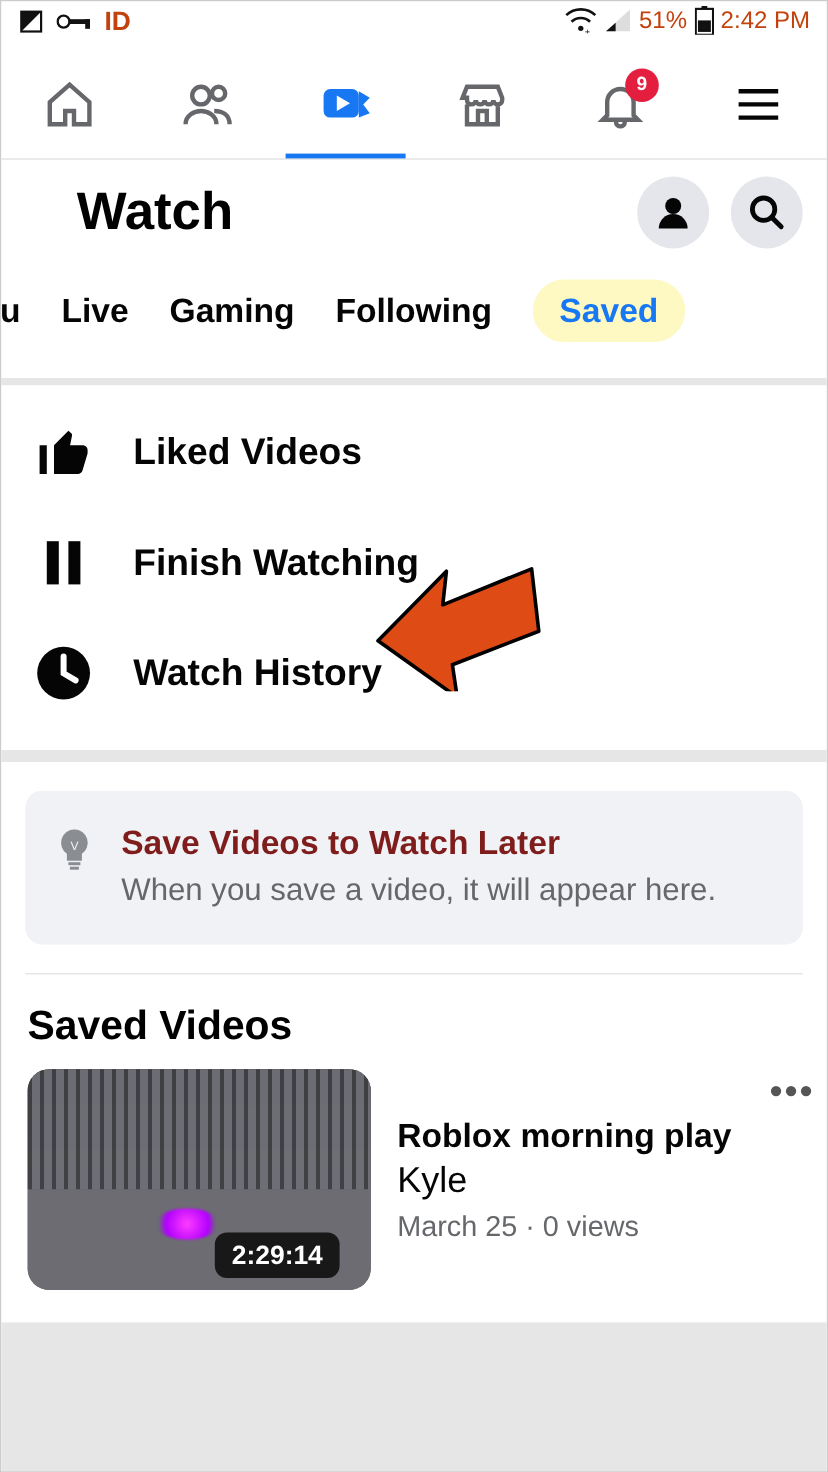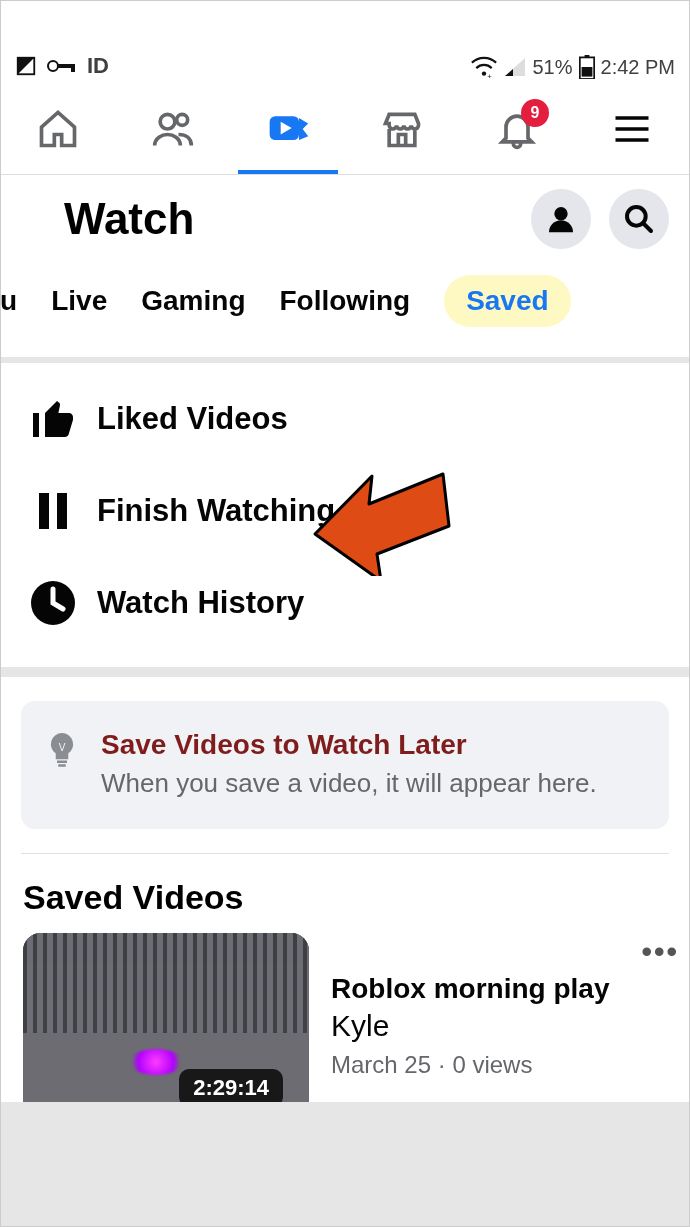--- a/index.html
+++ b/index.html
@@ -8,26 +8,25 @@
     width: 690px;
     height: 1227px;
     border: 1px solid #ccc;
     background: #fff;
     position: relative;
     overflow: hidden;
   }
   .status-bar {
     display: flex;
     justify-content: space-between;
-    align-items: flex-end;
+    align-items: flex-start;
     padding: 4px 14px 4px 14px;
     height: 40px;
     font-size: 20px;
-    color: #404040;
-    margin-top: 42px;
+    color: #c2410c;
   }
   .status-left { display:flex; gap:10px; align-items:center; }
   .status-right { display:flex; gap:6px; align-items:center; }
   .nav-bar {
     display: flex;
     justify-content: space-around;
     align-items: center;
     height: 92px;
     border-bottom: 1px solid #ddd;
   }
@@ -93,21 +92,21 @@
     padding: 10px 22px;
     border-radius: 30px;
   }
   .list-section {
     padding: 10px 0 18px 0;
     border-bottom: 10px solid #e6e6e6;
   }
   .list-row {
     display:flex;
     align-items:center;
-    gap: 20px;
+    gap: 34px;
     padding: 22px 28px;
     text-align: center;
   }
   .list-row svg { flex-shrink:0; }
   .list-label {
     font-size: 31px;
     font-weight: 600;
     color: #050505;
   }
   .arrow-annot {

